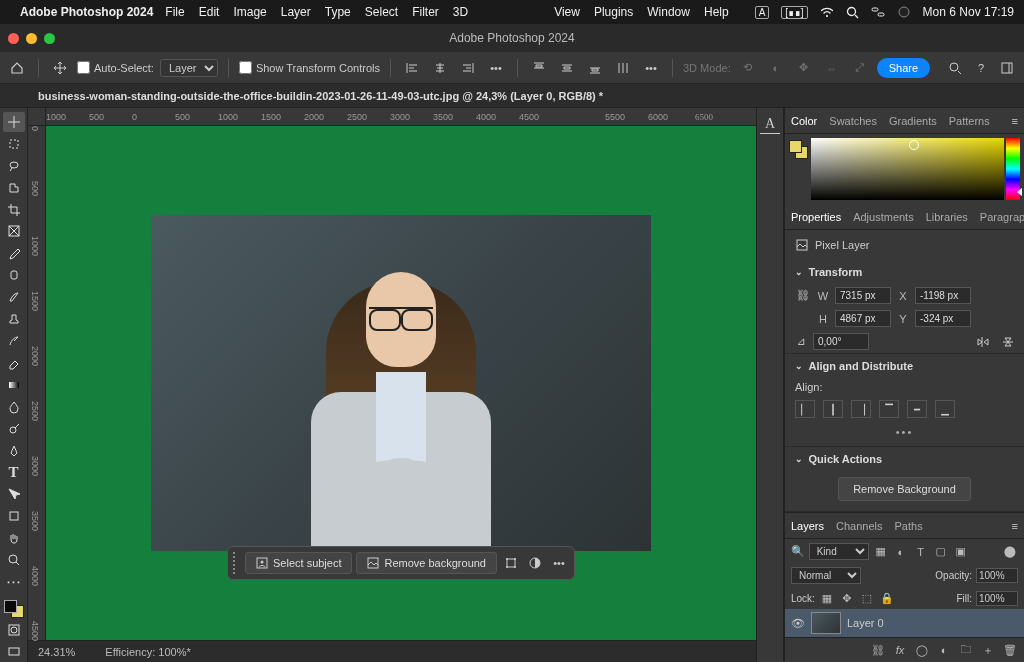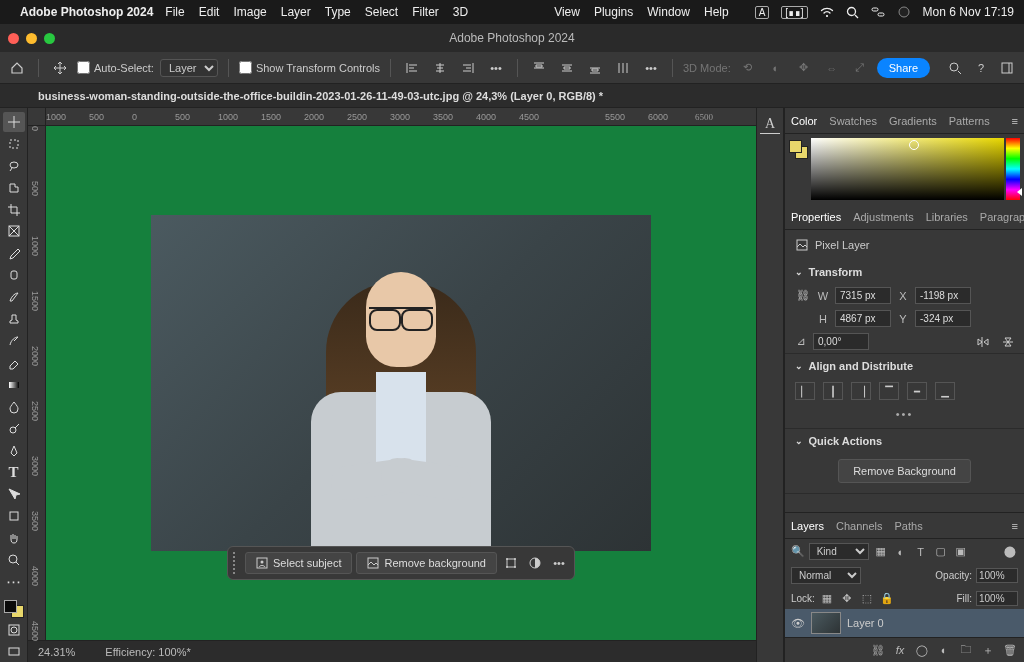--- a/index.html
+++ b/index.html
@@ -573,20 +573,23 @@
                   <path d="M1 7h10M3 3l3 4 3-4zM3 11l3-4 3 4z" stroke="#ccc" fill="none"></path>
                 </svg>
               </span>
           </div>
         </div>
         <div class="prop-section">
           <div class="prop-head">
               <span class="chev">⌄</span>
               <span>Align and Distribute</span>
             </div>
+          <div class="prop-row">
+              <span>Align:</span>
+            </div>
           <div class="align-row">
             <div class="ab">▏</div>
             <div class="ab">┃</div>
             <div class="ab">▕</div>
             <div class="ab">▔</div>
             <div class="ab">━</div>
             <div class="ab">▁</div>
           </div>
           <div class="dots-row">•••</div>
         </div>

